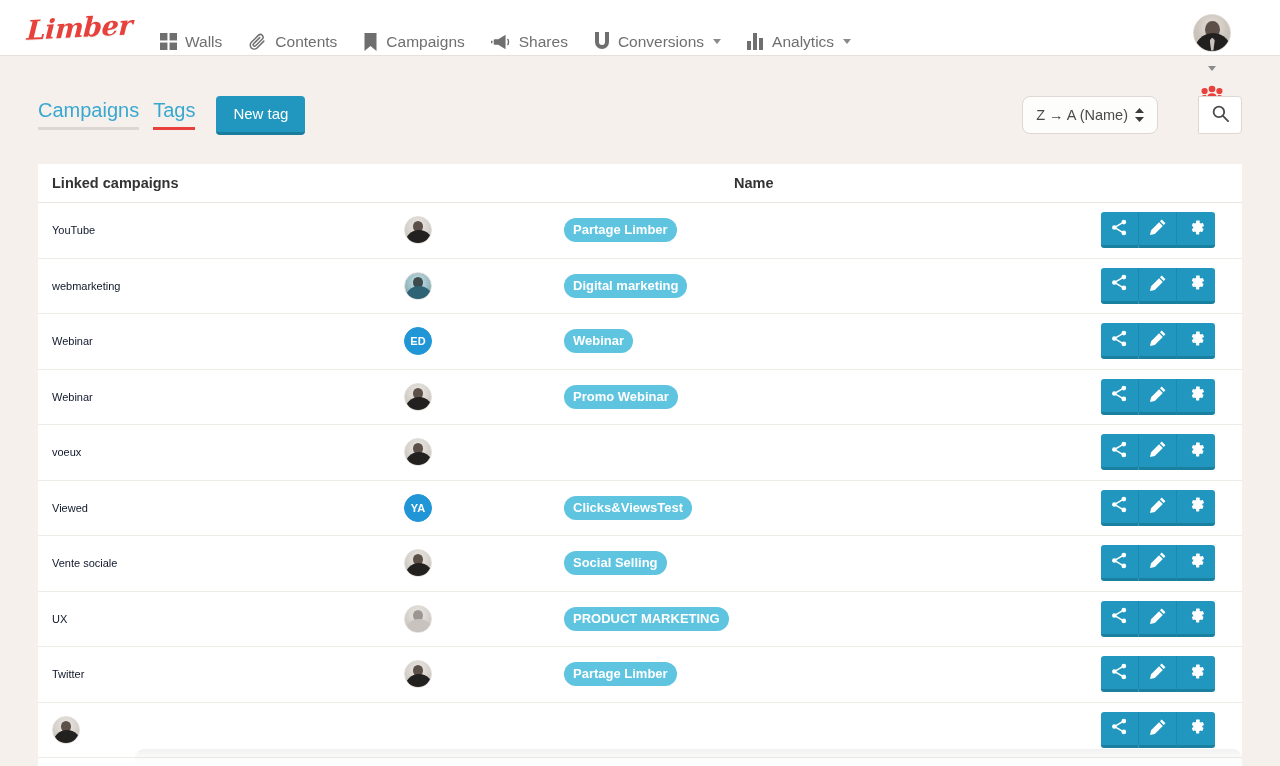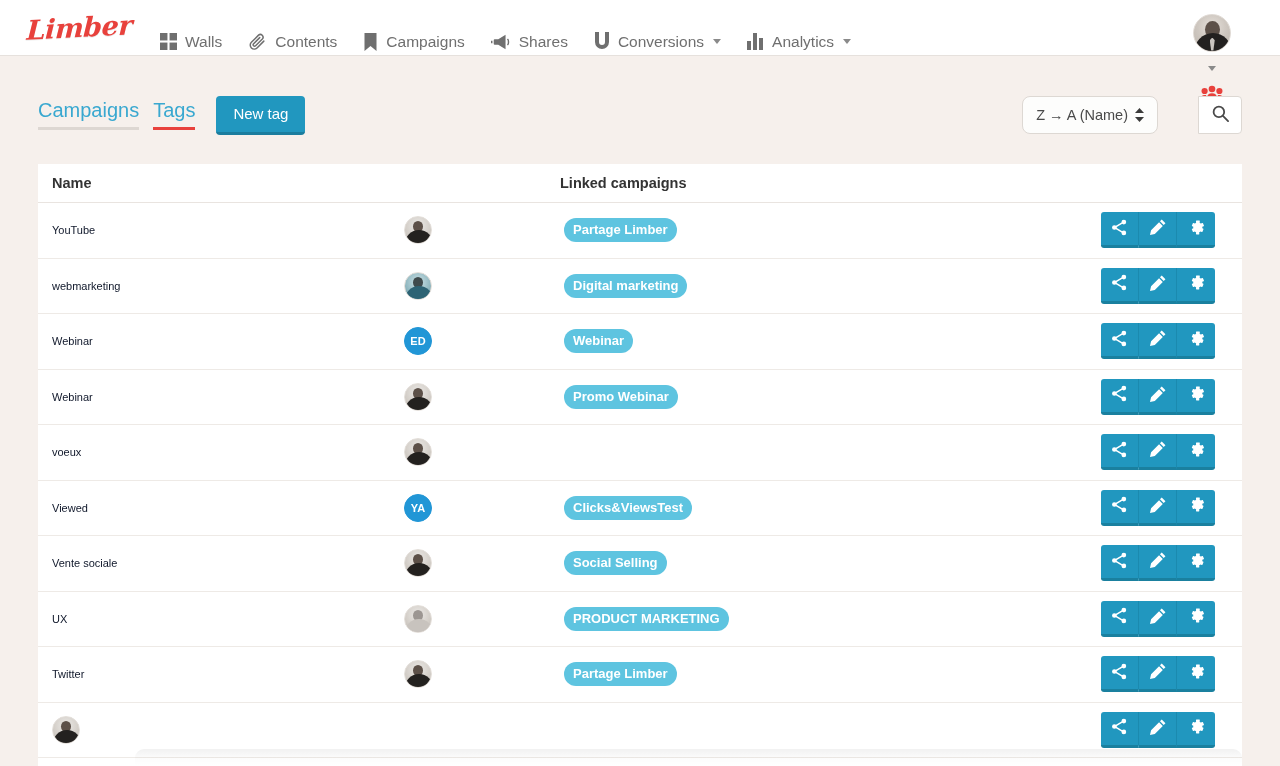--- a/index.html
+++ b/index.html
@@ -339,22 +339,22 @@
                 <path d="M11.6 11.6L17 17"></path>
               </svg>
           </span>
         </button>
       </div>
     </div>
   </div>
 
   <div class="table-wrap">
     <div class="thead">
+      <div class="th th-linked">Linked campaigns</div>
       <div class="th th-name">Name</div>
-      <div class="th th-linked">Linked campaigns</div>
     </div>
     <div id="tbody">
         <div class="row">
           <div class="cell-name">YouTube</div>
           <div class="cell-avatar">
             <div class="mini-avatar ">
               <span class="mh"></span>
               <span class="ms"></span>
             </div>
           </div>

